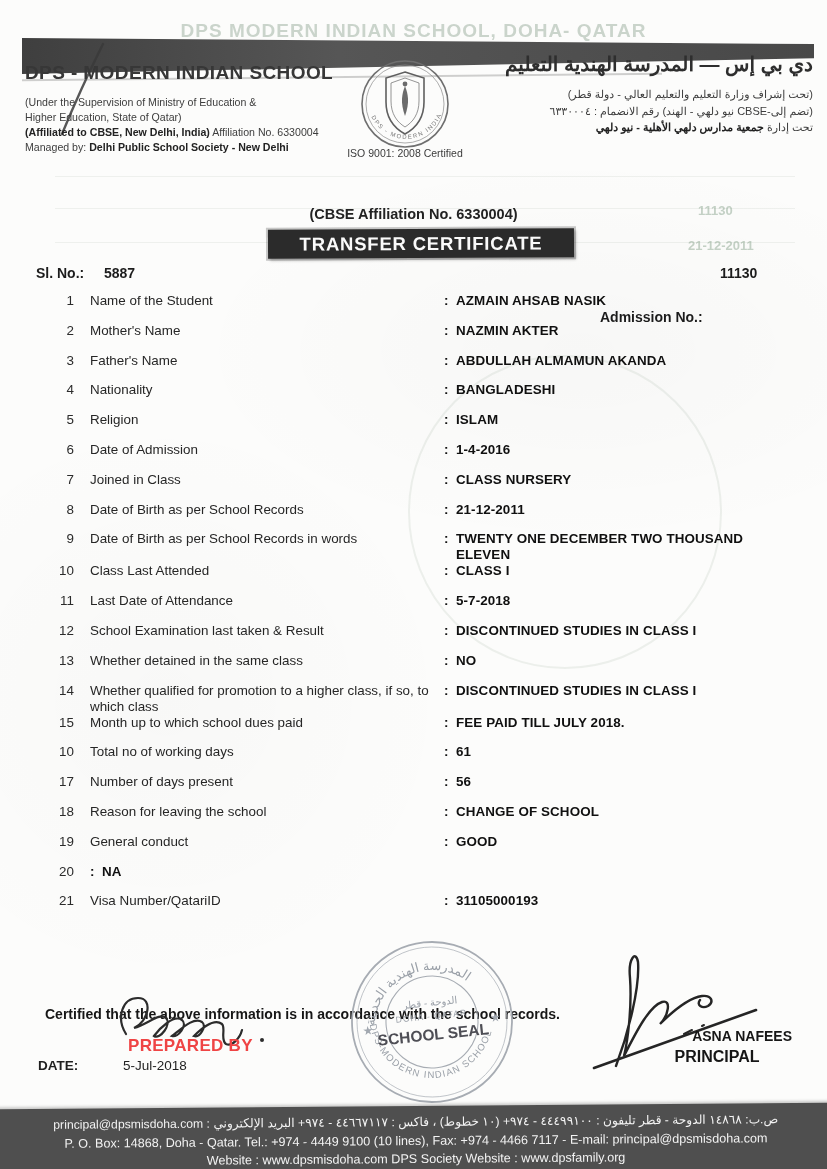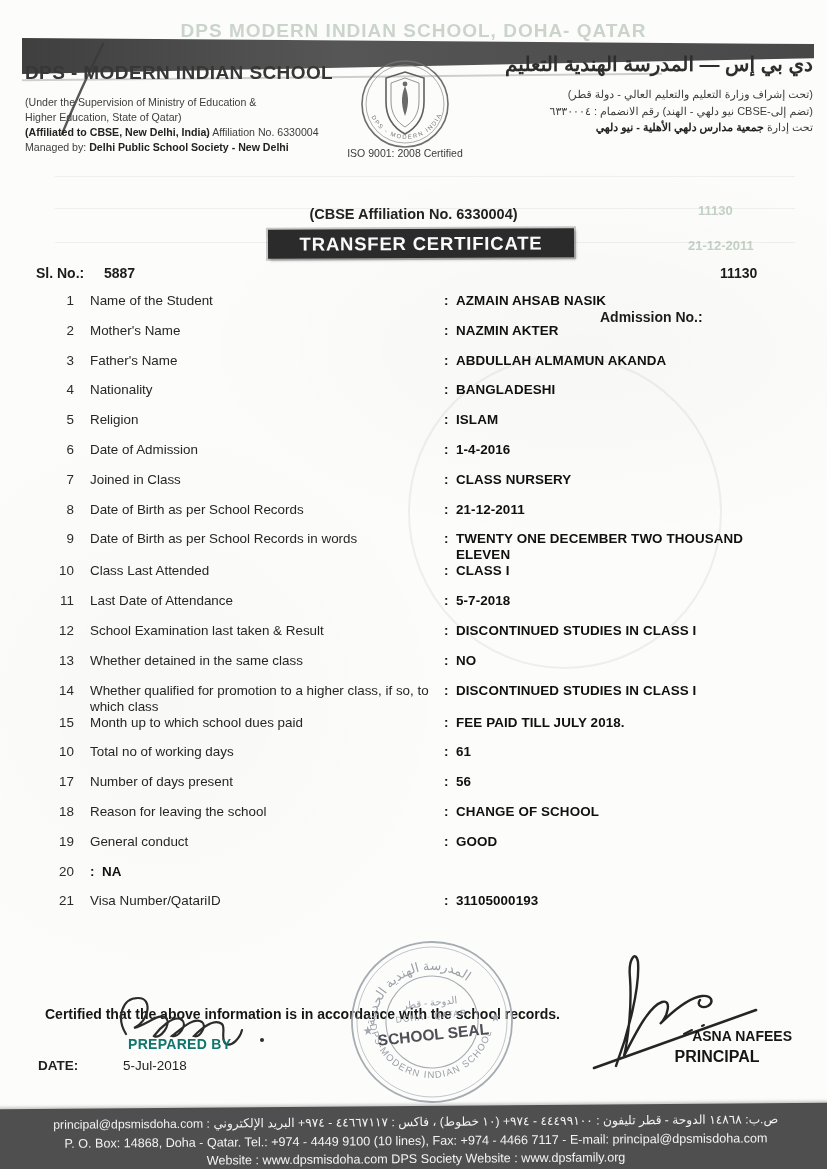--- a/index.html
+++ b/index.html
@@ -56,21 +56,21 @@
   .rows-host{left:40px;top:293px;width:765px;}
   .trow{display:flex;align-items:flex-start;min-height:29.8px;font-size:13.4px;}
   .row-no{flex:0 0 34px;text-align:right;padding-right:16px;color:#2b2b2b;}
   .row-label{flex:0 0 348px;padding-right:6px;color:#262626;line-height:16px;}
   .row-colon{flex:0 0 12px;font-weight:bold;color:#111;}
   .row-value{flex:1;max-width:338px;font-weight:bold;color:#101010;line-height:16px;letter-spacing:0.1px;}
 
   
   .certified{left:45px;top:964px;width:740px;font-size:14px;font-weight:bold;color:#161616;margin-top:42px;}
   .sig-left{left:108px;top:988px;}
-  .prepared-by{left:128px;top:1036px;font-size:14px;font-weight:bold;color:#0f766e;letter-spacing:0.3px;}
+  .prepared-by{left:128px;top:1036px;font-size:17px;font-weight:bold;color:#ef4444;letter-spacing:0.3px;}
   .date-line{left:38px;top:1058px;font-size:13.5px;}
   .date-line .dl{font-weight:bold;margin-top:28px;}
   .date-line .dv{margin-left:41px;}
   .seal-box{left:346px;top:936px;width:172px;height:172px;transform:rotate(-6deg);}
   .sig-right{left:588px;top:948px;}
   .principal-name{left:642px;top:1028px;width:150px;text-align:right;font-size:14px;font-weight:bold;color:#161616;}
   .principal-title{left:642px;top:1048px;width:150px;text-align:center;font-size:16px;font-weight:bold;color:#161616;}
 
   
   .bottom-bar{left:-6px;top:1106px;width:844px;height:90px;background:#4f4f4f;

